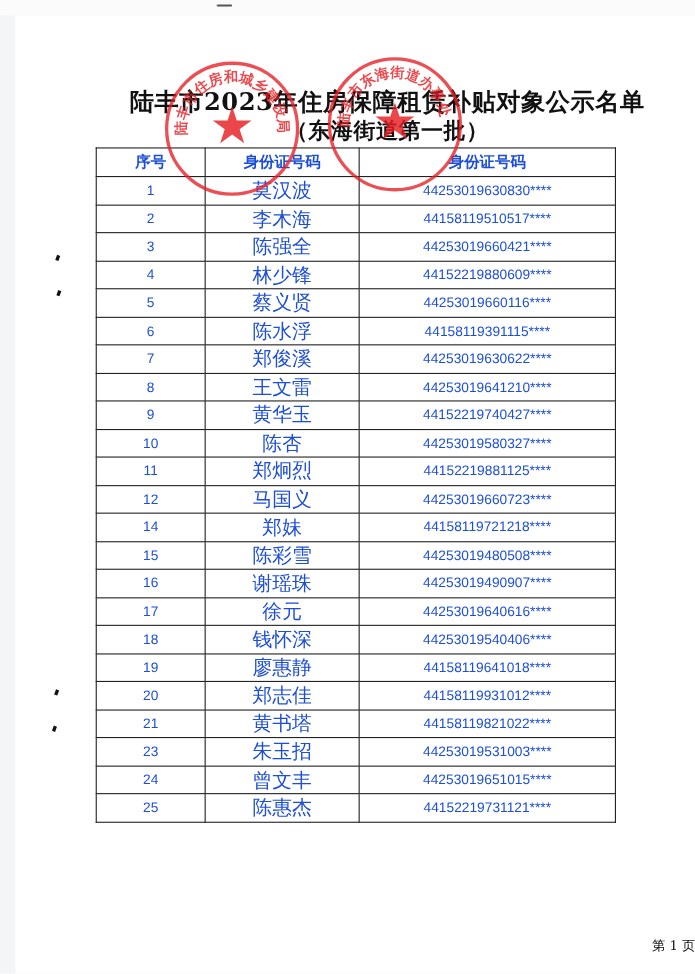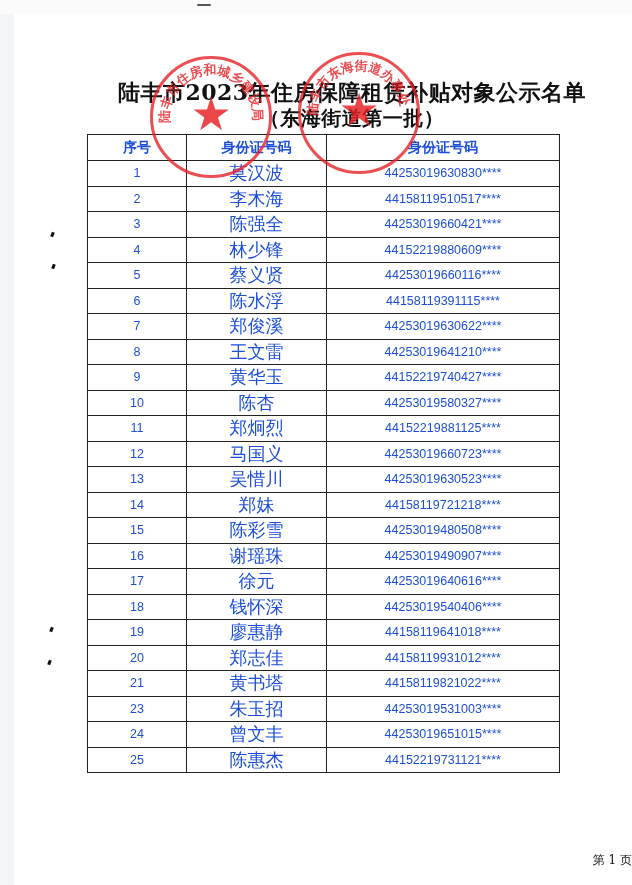--- a/index.html
+++ b/index.html
@@ -133,25 +133,20 @@
         <td>11</td>
         <td class="name">郑炯烈</td>
         <td>44152219881125****</td>
       </tr>
       <tr>
         <td>12</td>
         <td class="name">马国义</td>
         <td>44253019660723****</td>
       </tr>
       <tr>
-        <td>13</td>
-        <td class="name">吴惜川</td>
-        <td>44253019630523****</td>
-      </tr>
-      <tr>
         <td>14</td>
         <td class="name">郑妹</td>
         <td>44158119721218****</td>
       </tr>
       <tr>
         <td>15</td>
         <td class="name">陈彩雪</td>
         <td>44253019480508****</td>
       </tr>
       <tr>

